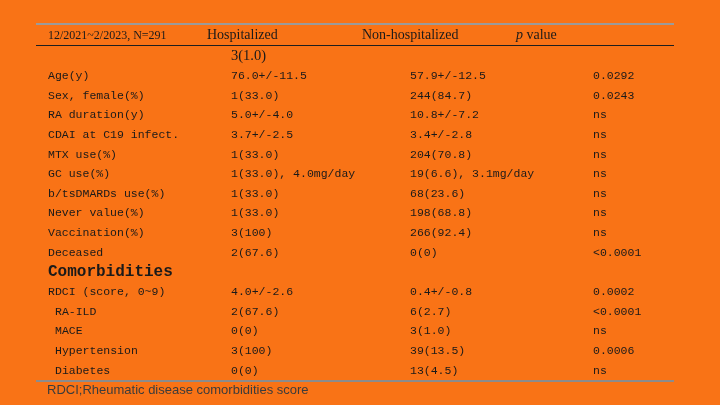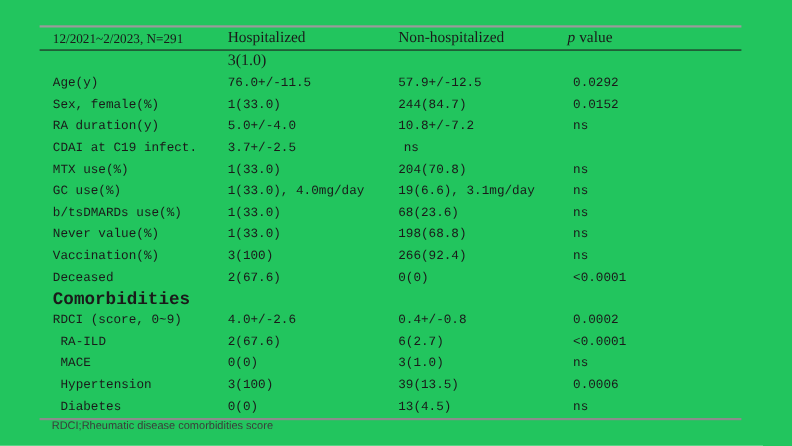--- a/index.html
+++ b/index.html
@@ -1,20 +1,20 @@
 <!DOCTYPE html>
 <html><head>
 <meta charset="utf-8">
 <style>
   html, body { margin: 0; padding: 0; }
   .canvas {
     position: relative;
     width: 720px;
     height: 405px;
-    background: #22c55e;
+    background: #f97316;
     font-family: "Liberation Serif", serif;
     color: #1a1a1a;
     overflow: hidden;
   }
   .table {
     position: absolute;
     left: 36px;
     top: 23px;
     width: 638px;
     border-top: 2px solid #9b9b9b;
@@ -23,38 +23,39 @@
   .hrow {
     display: flex;
     align-items: center;
     height: 20px;
     border-bottom: 1.5px solid #1f1f1f;
   }
   .crow, .trow {
     display: flex;
     align-items: center;
     height: 19.65px;
+    gap: 24px;
   }
   .c1 { width: 171px; padding-left: 12px; box-sizing: border-box; }
   .c2 { width: 155px; }
   .c3 { width: 154px; }
   .c4 { flex: 1; padding-left: 5px; box-sizing: border-box; }
   .hrow .c4 { padding-left: 0; }
   .period  { font-size: 12px; }
   .colhead { font-size: 14px; }
   .trow    { font-size: 11.5px; font-family: Liberation Mono, monospace; }
   .crow    { font-size: 14.5px; }
   .bold .c1 { font-weight: bold; font-size: 16px; }
   .indent .c1 { padding-left: 19px; }
   .footnote {
     position: absolute;
     left: 47px;
     top: 382px;
     font-family: "Liberation Sans", sans-serif;
-    font-size: 10px;
+    font-size: 13px;
     color: #3c3c3c;
   }
 </style>
 </head>
 <body>
 
 <div class="canvas">
 
   <div class="table">
 
@@ -76,33 +77,34 @@
     <div class="c1">Age(y)</div>
     <div class="c2">76.0+/-11.5</div>
     <div class="c3">57.9+/-12.5</div>
     <div class="c4">0.0292</div>
   </div>
 
   <div class="trow">
     <div class="c1">Sex, female(%)</div>
     <div class="c2">1(33.0)</div>
     <div class="c3">244(84.7)</div>
-    <div class="c4">0.0152</div>
+    <div class="c4">0.0243</div>
   </div>
 
   <div class="trow">
     <div class="c1">RA duration(y)</div>
     <div class="c2">5.0+/-4.0</div>
     <div class="c3">10.8+/-7.2</div>
     <div class="c4">ns</div>
   </div>
 
   <div class="trow">
     <div class="c1">CDAI at C19 infect.</div>
     <div class="c2">3.7+/-2.5</div>
+    <div class="c3">3.4+/-2.8</div>
     <div class="c4">ns</div>
   </div>
 
   <div class="trow">
     <div class="c1">MTX use(%)</div>
     <div class="c2">1(33.0)</div>
     <div class="c3">204(70.8)</div>
     <div class="c4">ns</div>
   </div>
 

